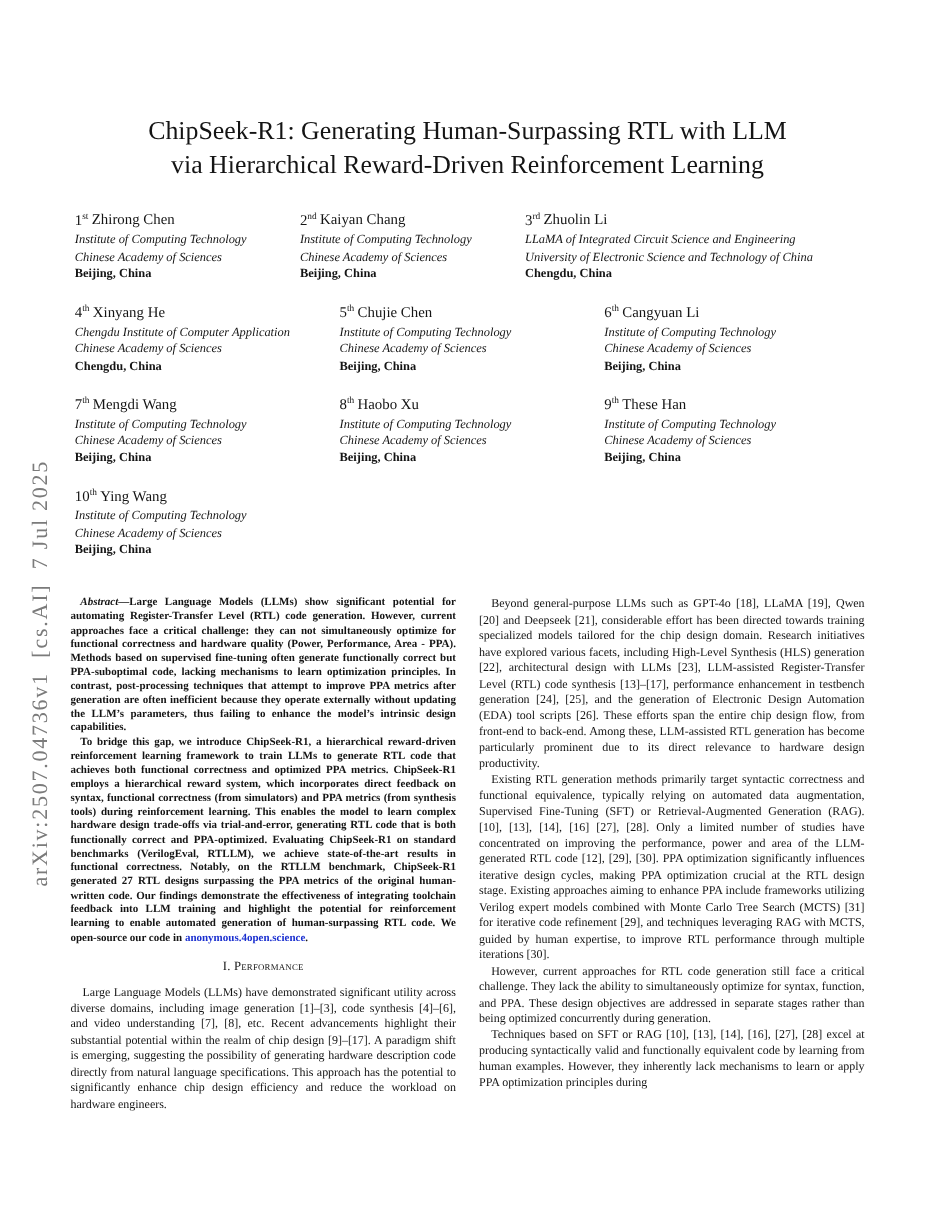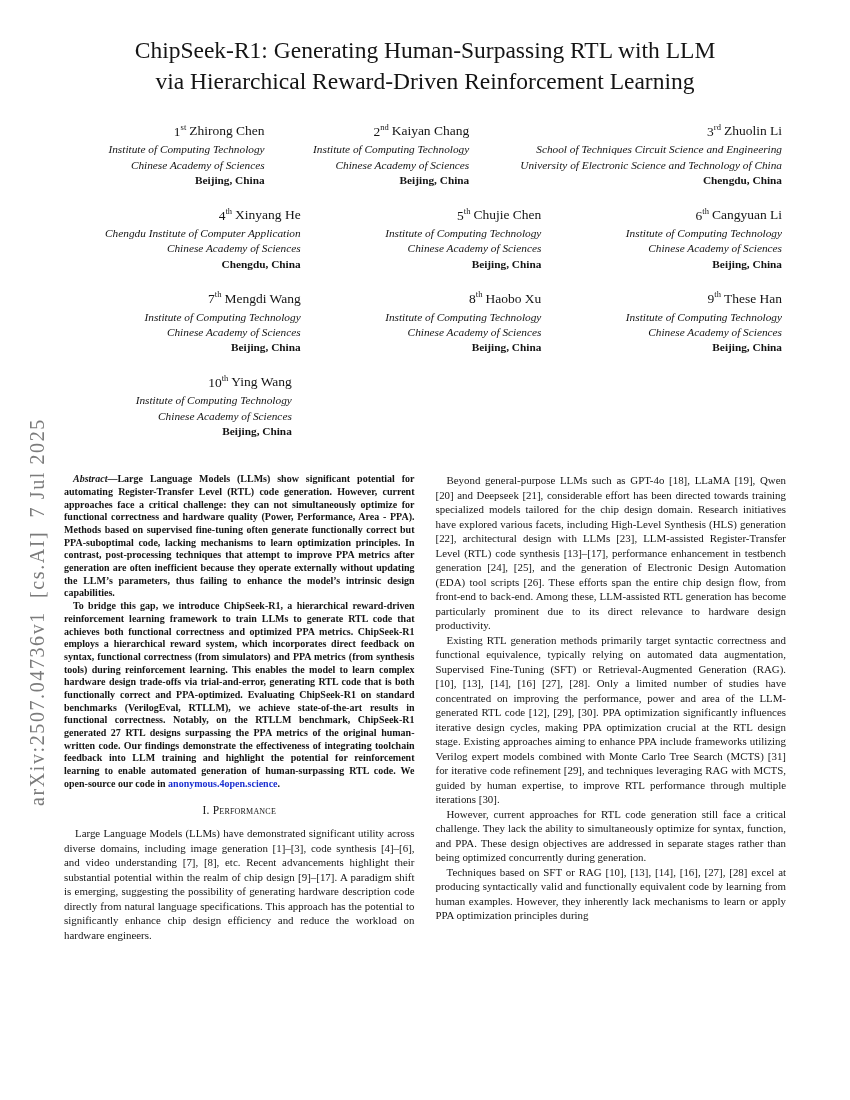--- a/index.html
+++ b/index.html
@@ -21,28 +21,28 @@
     top: 806px;
     transform: rotate(-90deg);
     transform-origin: 0 0;
     font-size: 20px;
     letter-spacing: 1.6px;
     color: #7b7b7b;
     white-space: pre;
   }
 
   
-  .title-wrap { padding-top: 35px; text-align: center; }
+  .title-wrap { padding-top: 104px; text-align: center; }
   .title { font-size: 23.5px; line-height: 1.34; font-weight: normal; }
 
   
   .authors { width: 722px; margin: 24px auto 0 auto; }
   .authors-row { display: flex; justify-content: space-between; margin-bottom: 17px; }
   .authors-row.last { justify-content: flex-start; }
-  .author { flex: 1 1 0; text-align: right; padding: 0 4px; }
+  .author { flex: 1 1 0; text-align: left; padding: 0 4px; }
   .author.wide { flex: 1.55 1 0; }
   .authors-row.last .author { flex: 0 0 31%; }
   .author .name { font-size: 13.5px; margin-bottom: 3px; white-space: nowrap; }
   .author .name sup { font-size: 8.5px; }
   .author .name .nm { margin-left: 3px; }
   .author .affil { font-style: italic; font-size: 11.3px; line-height: 1.36; white-space: nowrap; }
   .author .city { font-size: 11.3px; line-height: 1.36; font-weight: bold; }
 
   
   .columns { display: flex; width: 722px; margin: 34px auto 0 auto; gap: 21px; }
@@ -98,21 +98,21 @@
         <div class="city">Beijing, China</div>
       </div>
       <div class="author">
         <div class="name"><span>2</span><sup>nd</sup><span class="nm">Kaiyan Chang</span></div>
         <div class="affil">Institute of Computing Technology</div>
         <div class="affil">Chinese Academy of Sciences</div>
         <div class="city">Beijing, China</div>
       </div>
       <div class="author wide">
         <div class="name"><span>3</span><sup>rd</sup><span class="nm">Zhuolin Li</span></div>
-        <div class="affil">School of Techniques Circuit Science and Engineering</div>
+        <div class="affil">LLaMA of Integrated Circuit Science and Engineering</div>
         <div class="affil">University of Electronic Science and Technology of China</div>
         <div class="city">Chengdu, China</div>
       </div>
     </div>
 
     <div class="authors-row">
       <div class="author">
         <div class="name"><span>4</span><sup>th</sup><span class="nm">Xinyang He</span></div>
         <div class="affil">Chengdu Institute of Computer Application</div>
         <div class="affil">Chinese Academy of Sciences</div>

